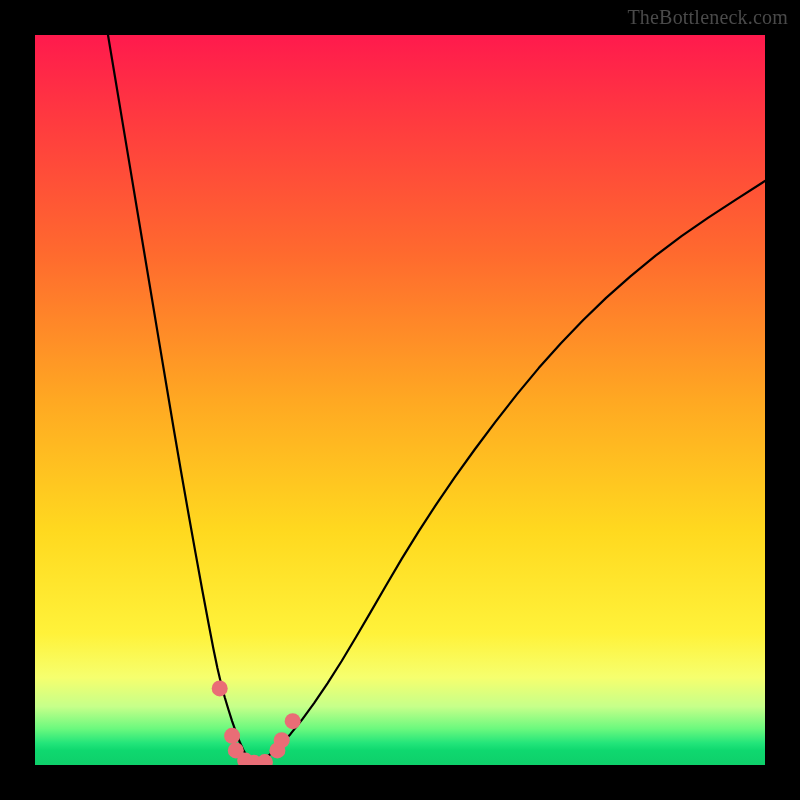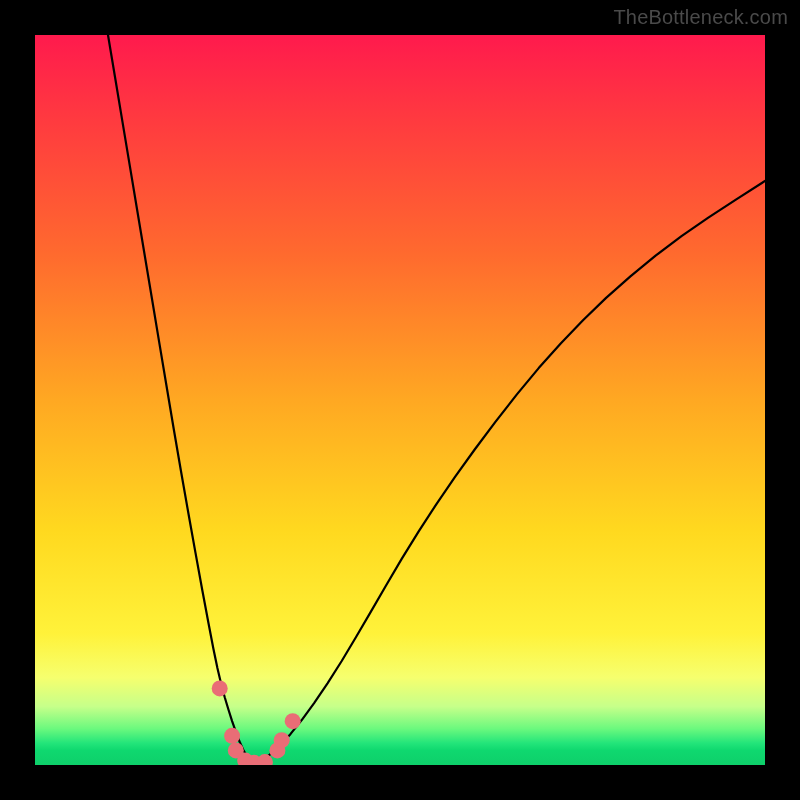--- a/index.html
+++ b/index.html
@@ -9,20 +9,21 @@
     height: 800px;
     overflow: hidden;
     background: #000;
     font-family: Arial, Helvetica, sans-serif;
   }
   .frame {
     position: absolute;
     top: 0; left: 0;
     width: 800px; height: 800px;
     background: #000;
+    font-family: Liberation Serif, serif;
   }
   .plot {
     position: absolute;
     top: 35px;
     left: 35px;
     width: 730px;
     height: 730px;
     
     background:
       linear-gradient(to bottom,

